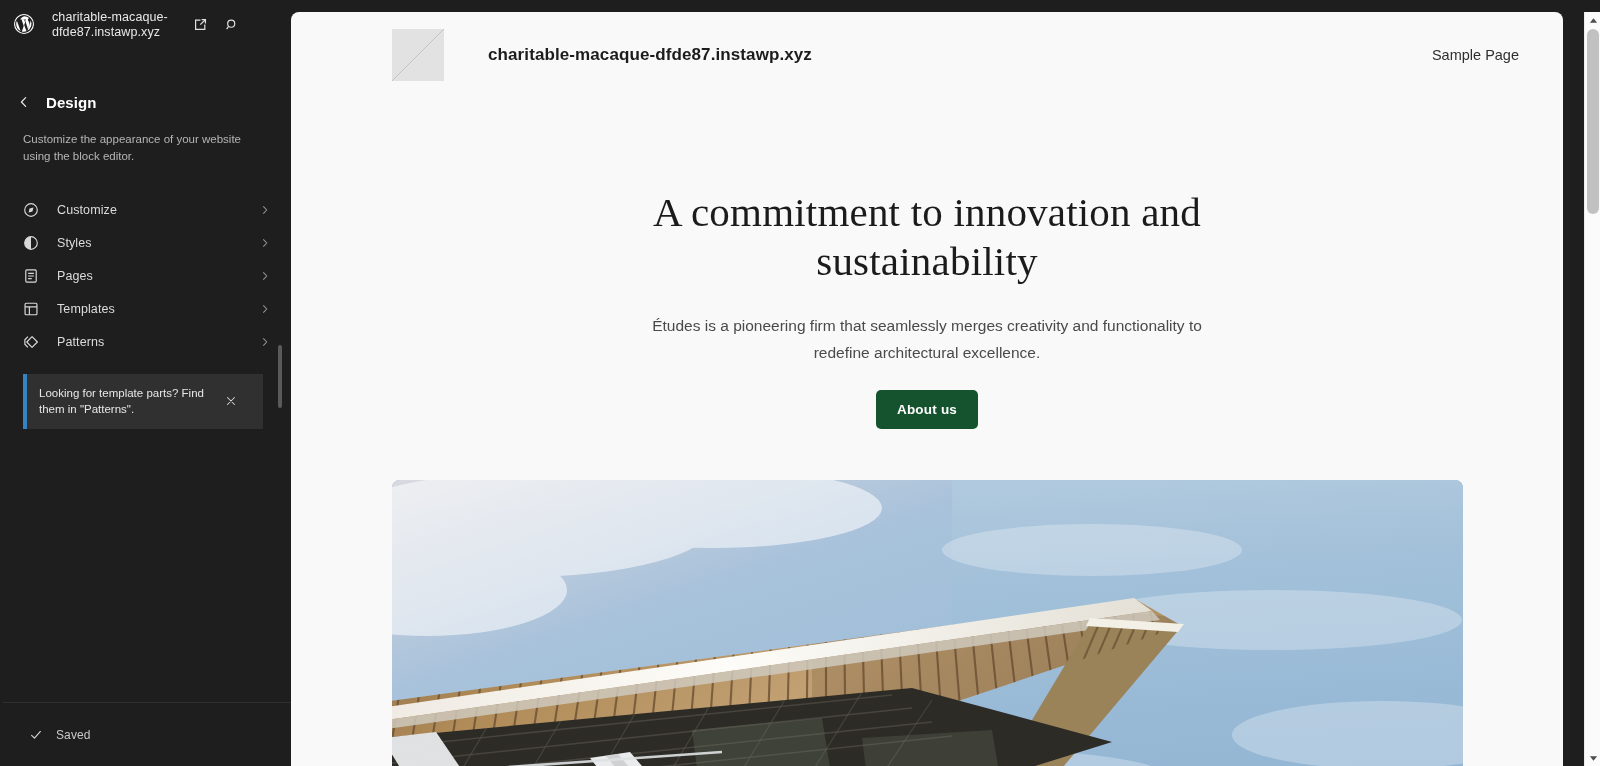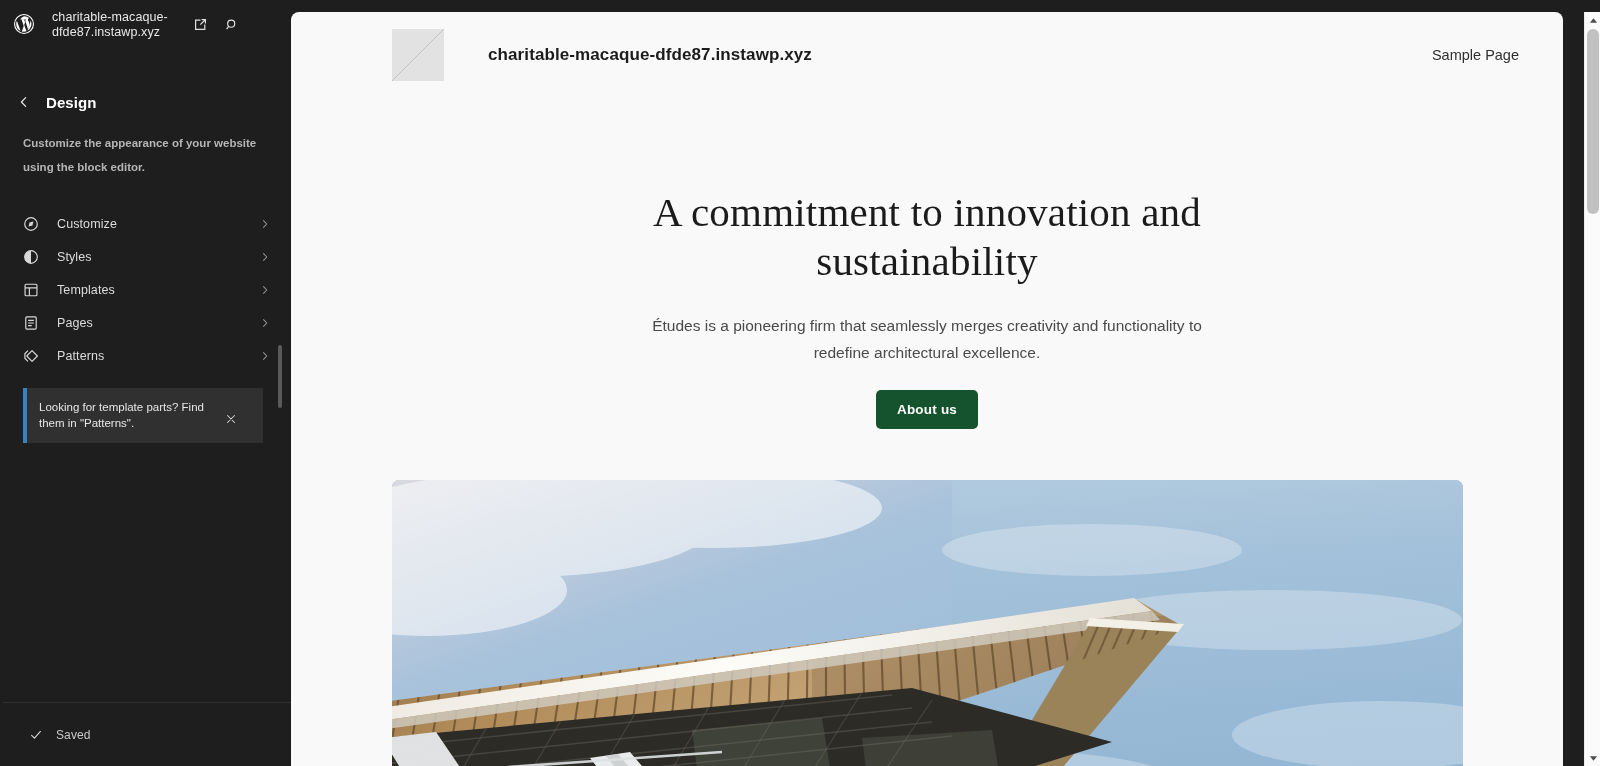--- a/index.html
+++ b/index.html
@@ -88,23 +88,23 @@
   .sb-title {
     font-size: 15px;
     font-weight: 700;
     color: #ffffff;
     letter-spacing: 0.1px;
   }
 
   .sb-desc {
     margin: 17px 28px 0 23px;
     font-size: 11.5px;
-    line-height: 24px;
+    line-height: 17px;
     color: #b5b5b5;
-    font-weight: 700;
+    font-weight: 400;
   }
 
   .sb-menu {
     margin-top: 28px;
     padding: 0 12px 0 12px;
   }
   .sb-item {
     display: flex;
     align-items: center;
     height: 33px;
@@ -131,21 +131,21 @@
     width: 12px; height: 12px;
     display:flex; align-items:center; justify-content:center;
     color: #9a9a9a;
   }
 
   
   .sb-notice-wrap { padding: 16px 28px 0 23px; }
   .sb-notice {
     position: relative;
     display: flex;
-    align-items: flex-end;
+    align-items: center;
     background: #303030;
     border-left: 4px solid #3582c4;
     padding: 12px 20px 12px 12px;
     min-height: 46px;
   }
   .sb-notice-text {
     flex: 1 1 auto;
     font-size: 11.5px;
     line-height: 15.5px;
     color: #e6e6e6;
@@ -400,40 +400,40 @@
         <span class="sb-item-chevron">
           <svg width="12" height="12" viewBox="0 0 20 20" fill="none" stroke="currentColor" stroke-width="1.7" stroke-linecap="round" stroke-linejoin="round" aria-hidden="true">
               <path d="M7.5 4.5L13 10l-5.5 5.5"></path>
             </svg>
         </span>
       </div>
 
       <div class="sb-item">
         <span class="sb-item-icon">
           <svg width="18" height="18" viewBox="0 0 20 20" fill="none" stroke="currentColor" stroke-width="1.3" aria-hidden="true">
-            <rect x="3.4" y="3.6" width="13.2" height="12.8" rx="1.2"></rect>
-            <path d="M3.4 7.6h13.2M8.2 7.6v8.8"></path>
-          </svg>
-        </span>
-        <span class="sb-item-label">Templates</span>
+            <rect x="4.2" y="3.2" width="11.6" height="13.6" rx="1.2"></rect>
+            <path d="M6.8 7h6.4M6.8 10h6.4M6.8 13h4"></path>
+          </svg>
+        </span>
+        <span class="sb-item-label">Pages</span>
         <span class="sb-item-chevron">
           <svg width="12" height="12" viewBox="0 0 20 20" fill="none" stroke="currentColor" stroke-width="1.7" stroke-linecap="round" stroke-linejoin="round" aria-hidden="true">
               <path d="M7.5 4.5L13 10l-5.5 5.5"></path>
             </svg>
         </span>
       </div>
 
       <div class="sb-item">
         <span class="sb-item-icon">
           <svg width="18" height="18" viewBox="0 0 20 20" fill="none" stroke="currentColor" stroke-width="1.3" aria-hidden="true">
-            <rect x="4.2" y="3.2" width="11.6" height="13.6" rx="1.2"></rect>
-            <path d="M6.8 7h6.4M6.8 10h6.4M6.8 13h4"></path>
-          </svg>
-        </span>
-        <span class="sb-item-label">Pages</span>
+            <rect x="3.4" y="3.6" width="13.2" height="12.8" rx="1.2"></rect>
+            <path d="M3.4 7.6h13.2M8.2 7.6v8.8"></path>
+          </svg>
+        </span>
+        <span class="sb-item-label">Templates</span>
         <span class="sb-item-chevron">
           <svg width="12" height="12" viewBox="0 0 20 20" fill="none" stroke="currentColor" stroke-width="1.7" stroke-linecap="round" stroke-linejoin="round" aria-hidden="true">
               <path d="M7.5 4.5L13 10l-5.5 5.5"></path>
             </svg>
         </span>
       </div>
 
       <div class="sb-item">
         <span class="sb-item-icon">
           <svg width="18" height="18" viewBox="0 0 20 20" fill="none" stroke="currentColor" stroke-width="1.3" stroke-linejoin="round" aria-hidden="true">

